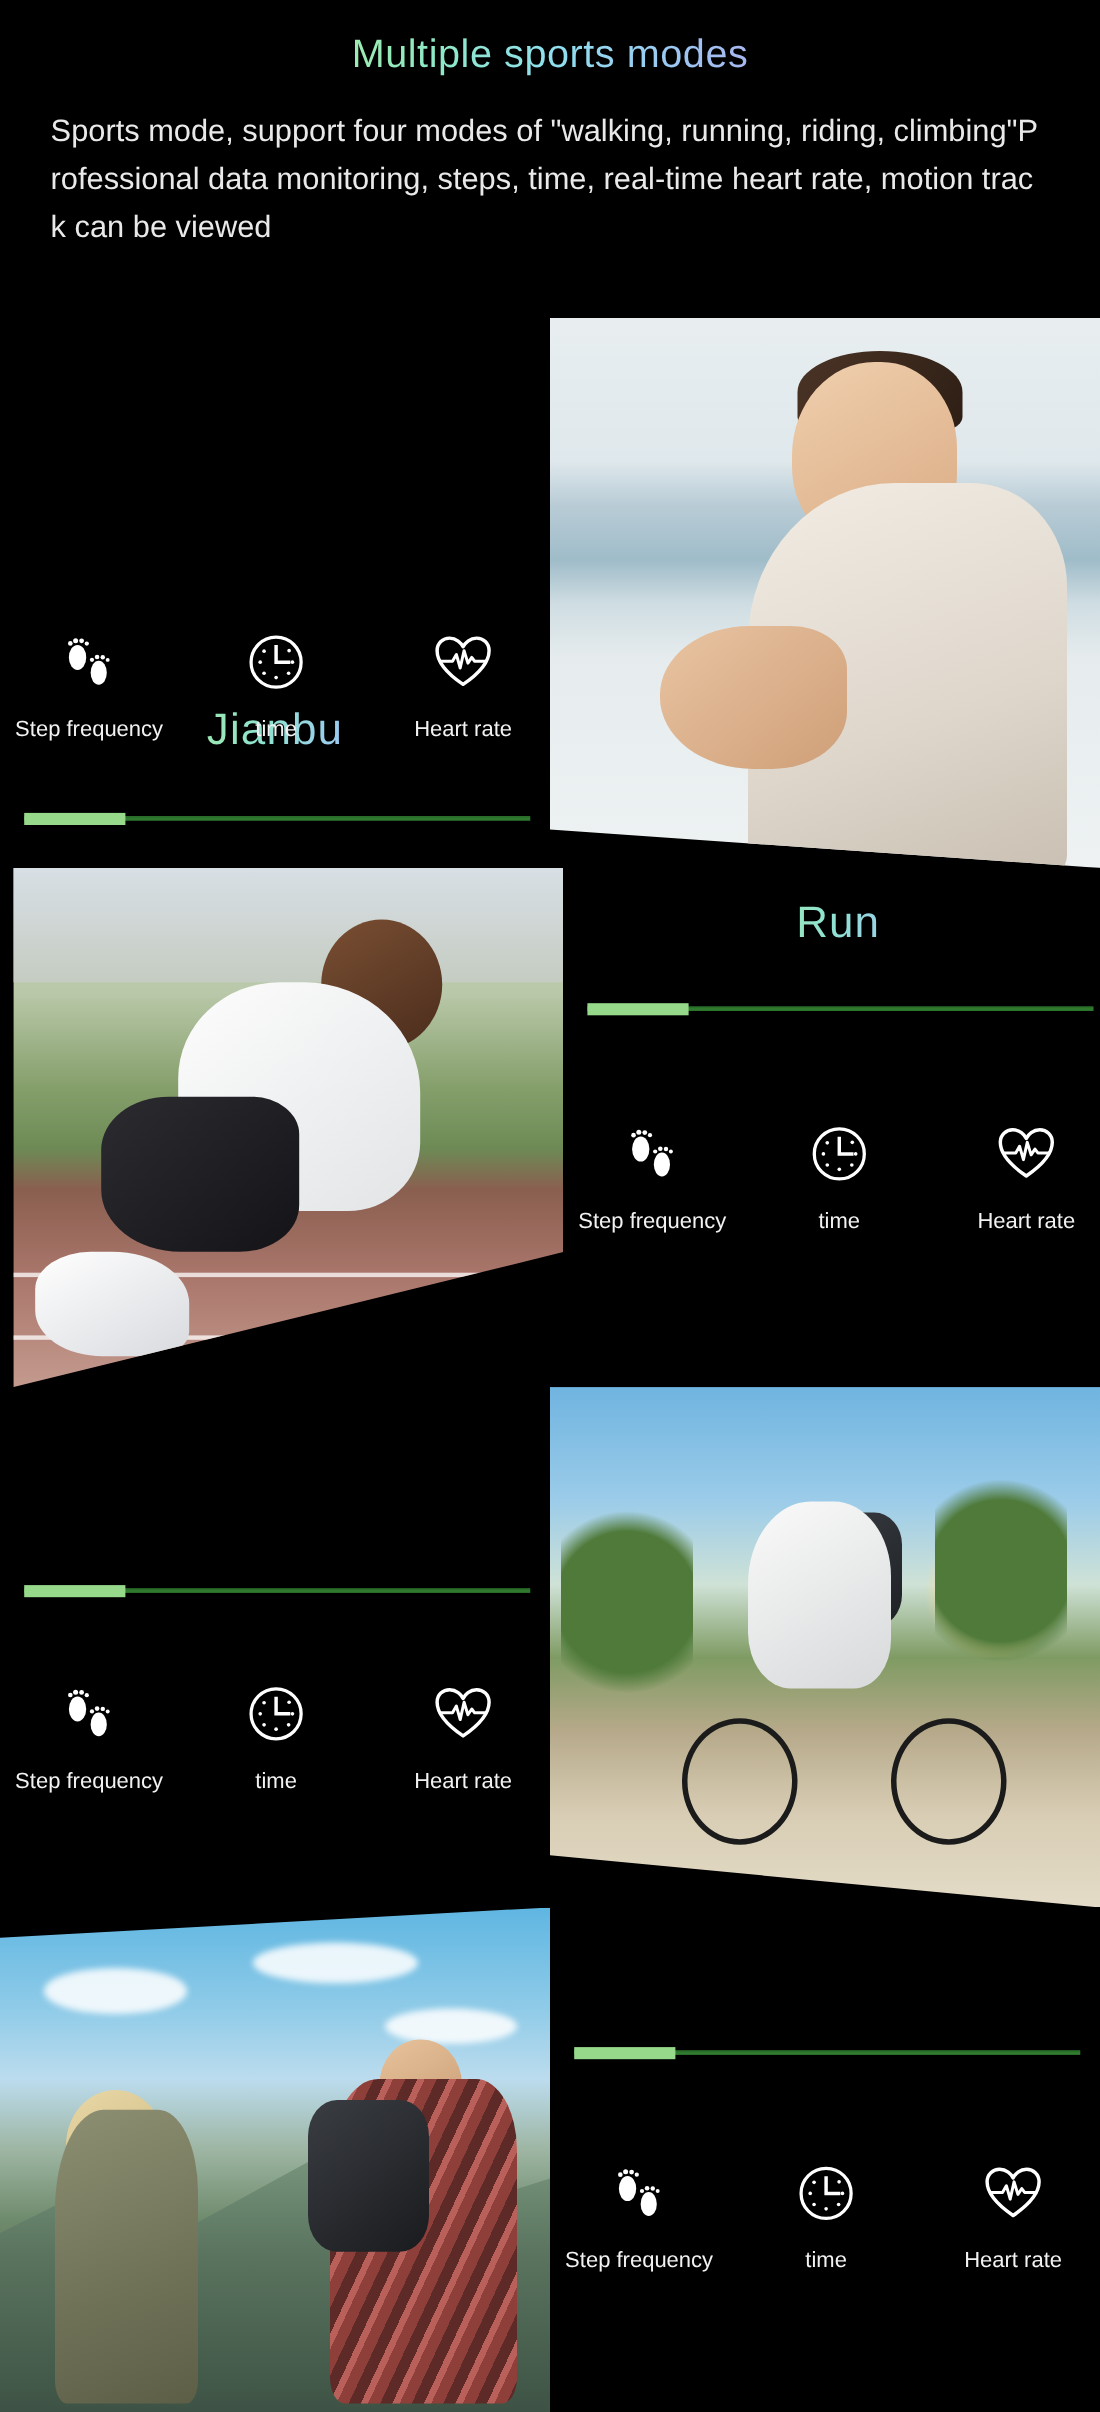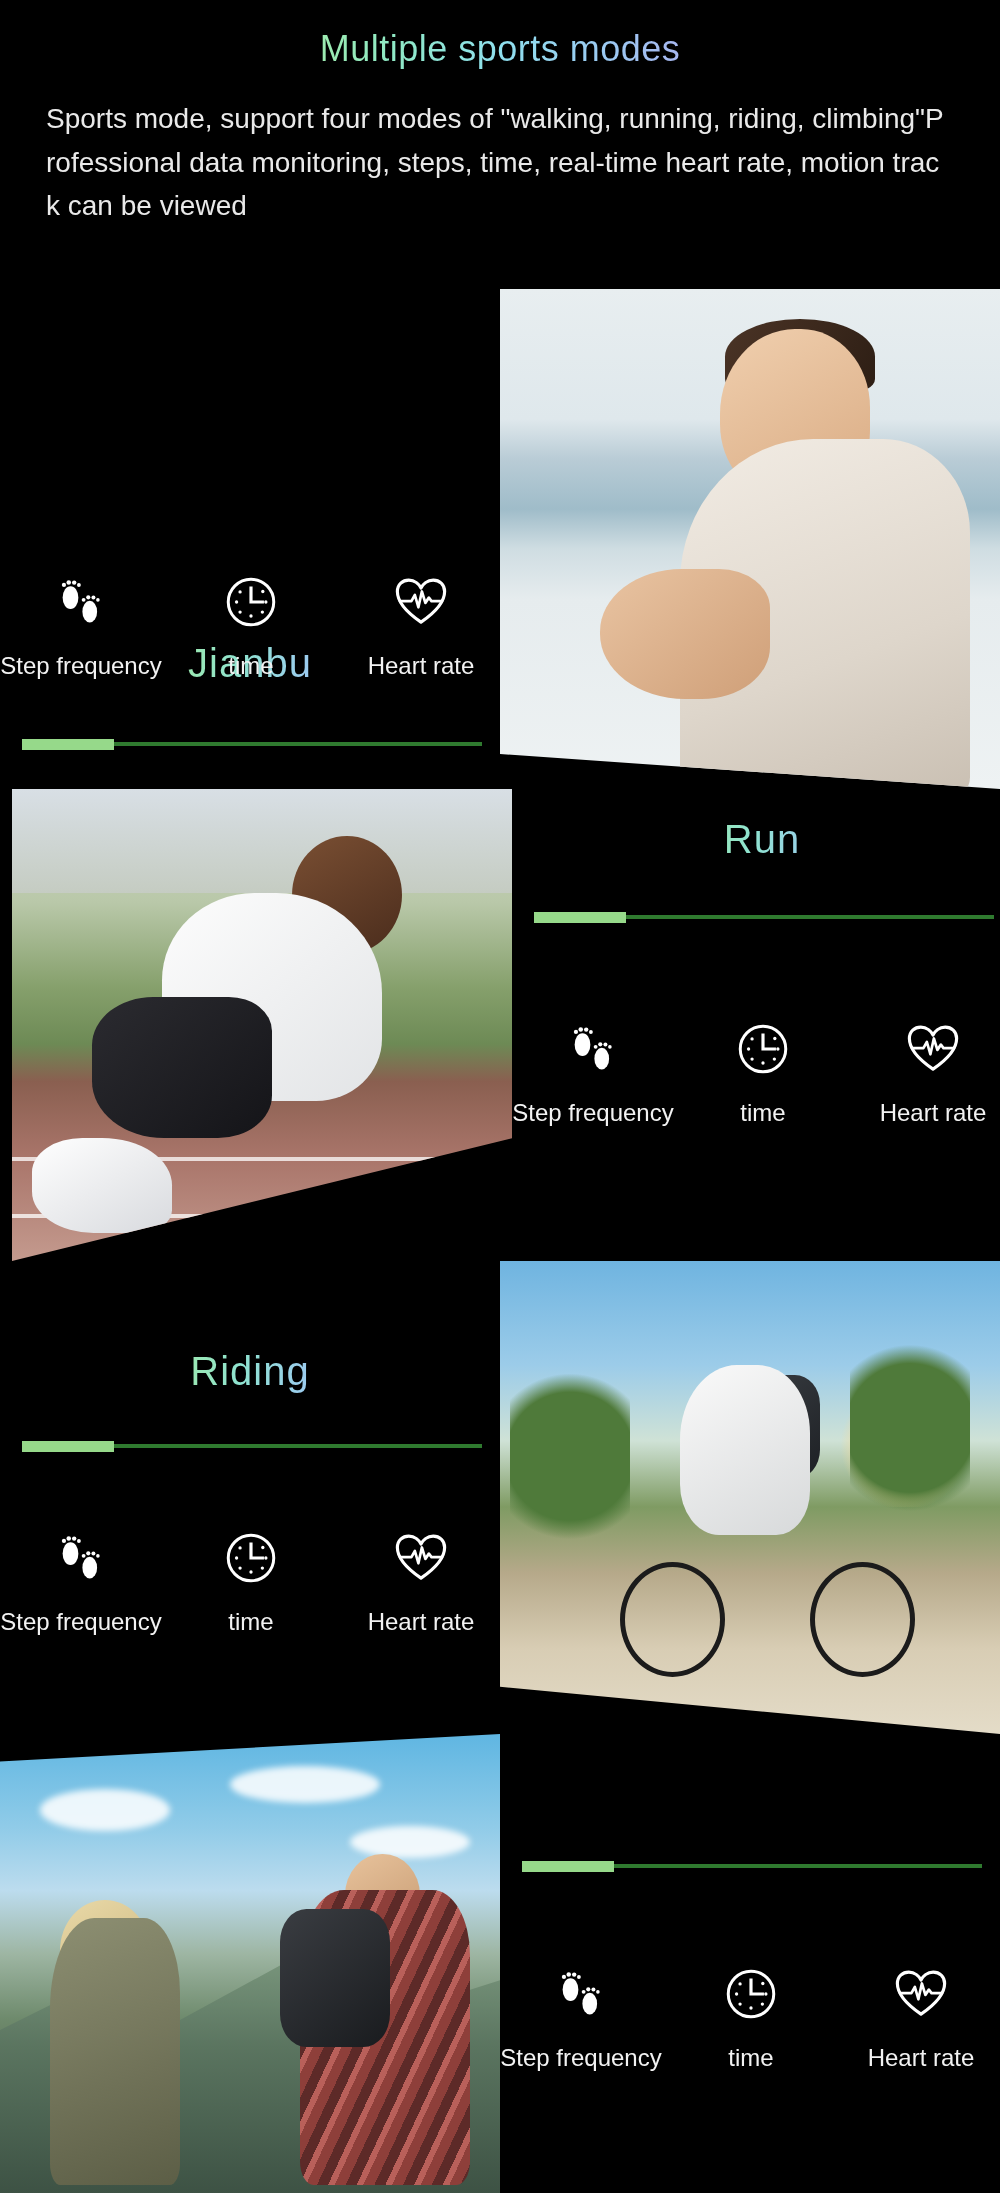--- a/index.html
+++ b/index.html
@@ -109,21 +109,21 @@
     align-items:center;
     width:150px;
   }
   .icon-glyph {
     width:64px; height:64px;
     display:flex; align-items:center; justify-content:center;
   }
   .icon-glyph svg { display:block; }
   .icon-label {
     margin-top:18px;
-    font-size:24px;
+    font-size:20px;
     color:#f2f2f2;
     white-space:nowrap;
     font-weight:400;
   }
 
   
   .photo {
     position:absolute;
     inset:0;
     background:#000;
@@ -417,21 +417,20 @@
               </svg>
           </div>
           <div class="icon-label">Heart rate</div>
         </div>
       </div>
     </div>
   </div>
 
   <div class="section sec-2" style="position:absolute; top:1261px; left:0;">
     <div class="panel panel-text">
-      <div class="sec-title" style="top:88px;">Riding</div>
       <div class="progress-wrap" style="left:22px; width:460px; top:183px;">
         <div class="progress-line" style="width:100%;"></div>
         <div class="progress-fill" style="width:20%;"></div>
       </div>
       <div class="icon-row" style="left:6px; width:490px; top:265px;">
         <div class="icon-cell">
           <div class="icon-glyph">
             <svg width="56" height="56" viewBox="0 0 64 64">
                 <g fill="#fff">
                   <ellipse cx="20" cy="27" rx="9" ry="13"></ellipse>

